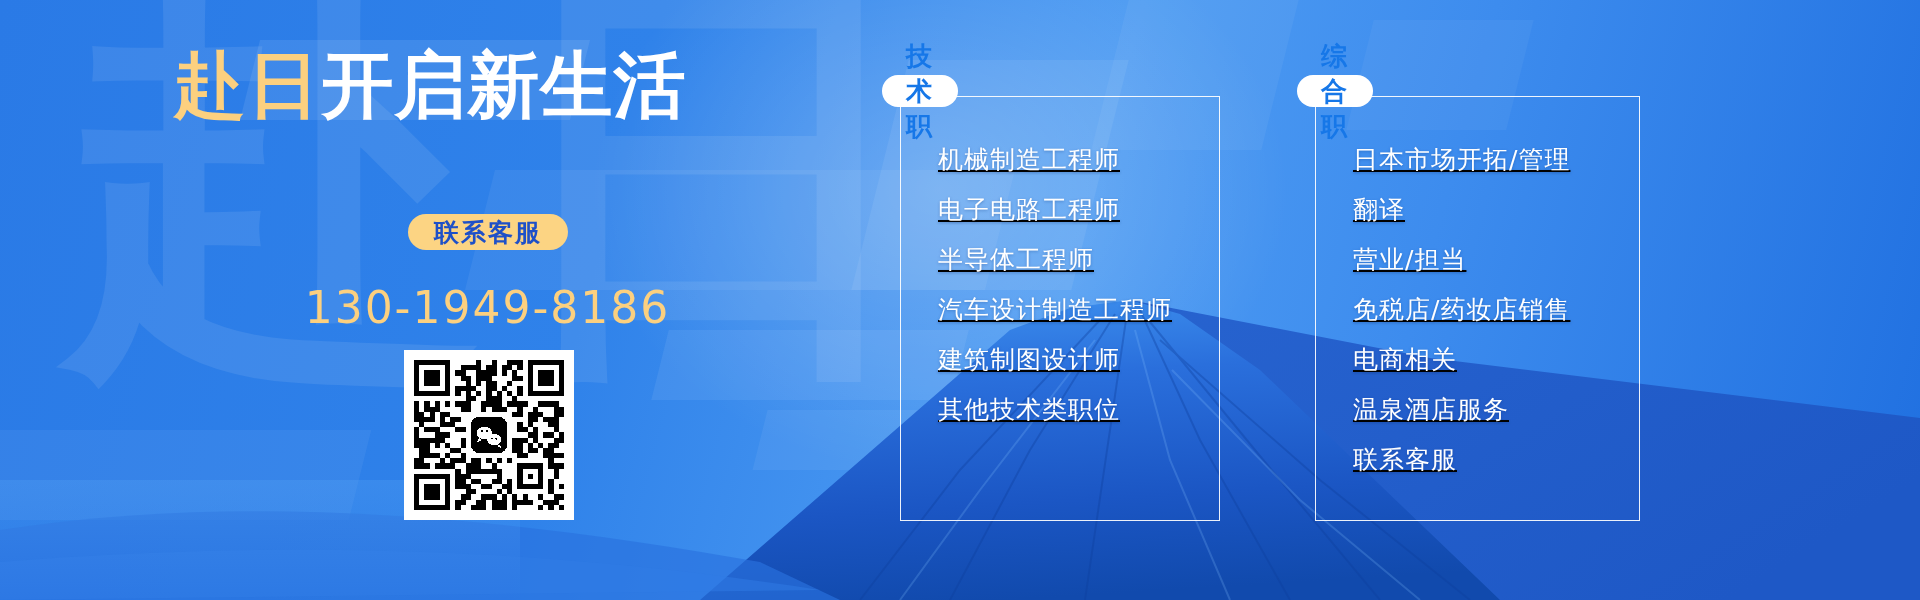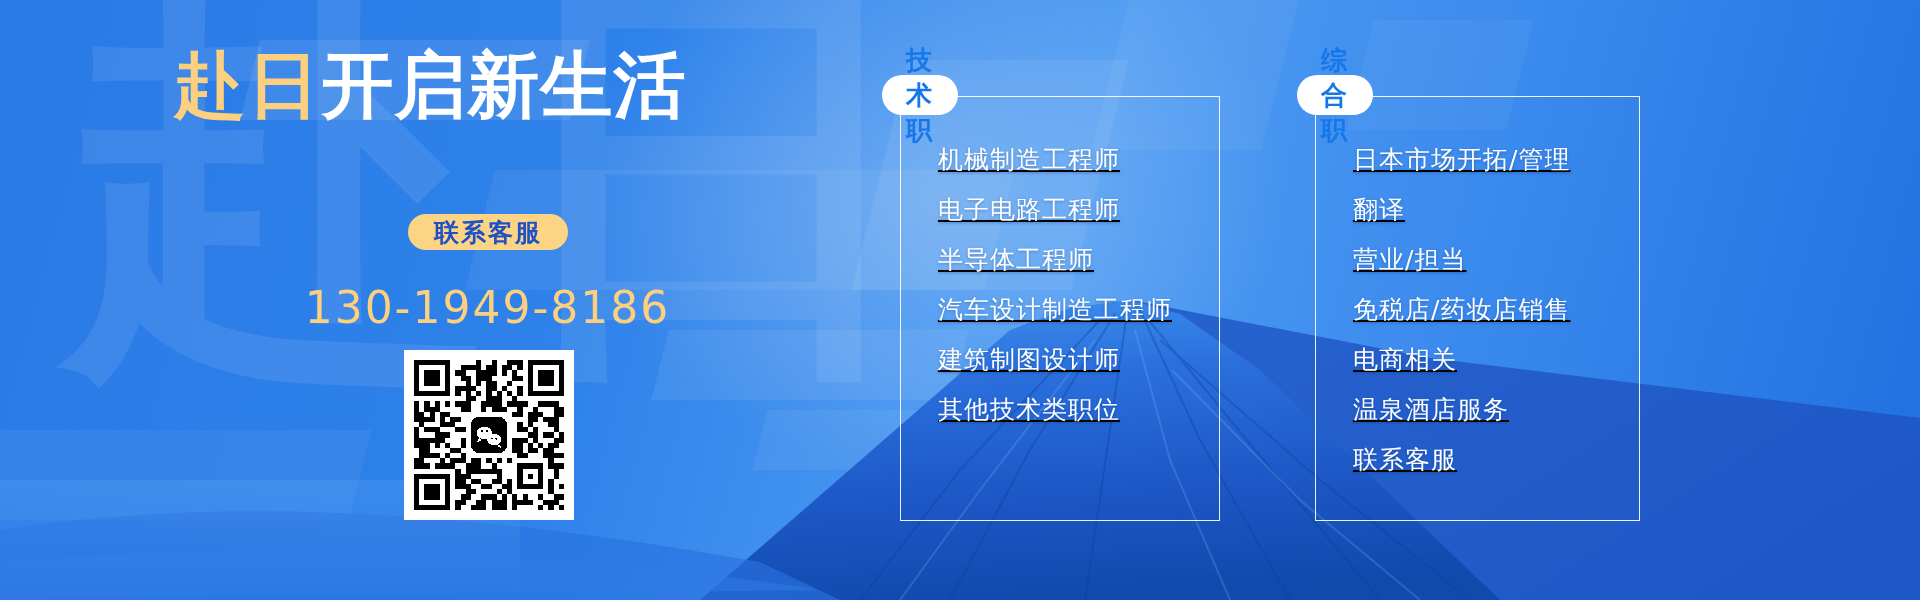--- a/index.html
+++ b/index.html
@@ -78,21 +78,21 @@
 
   
   .panel{position:absolute;}
   .panel-box{
     position:absolute;left:0;top:21px;
     border:1.5px solid rgba(255,255,255,0.92);
     box-sizing:border-box;
   }
   .panel-badge{
     position:absolute;left:-18px;top:0;
-    height:40px;padding:0 24px;border-radius:22px;
+    height:32px;padding:0 24px;border-radius:22px;
     background:#ffffff;
     display:flex;align-items:center;justify-content:center;
     color:#1677e8;font-size:26px;font-weight:700;letter-spacing:2px;
     font-family:"DejaVu Sans","Liberation Sans",sans-serif;
     z-index:3;
   }
   .panel-list{
     position:absolute;left:38px;top:72px;z-index:4;text-decoration:underline;
   }
   .panel-list .job{

